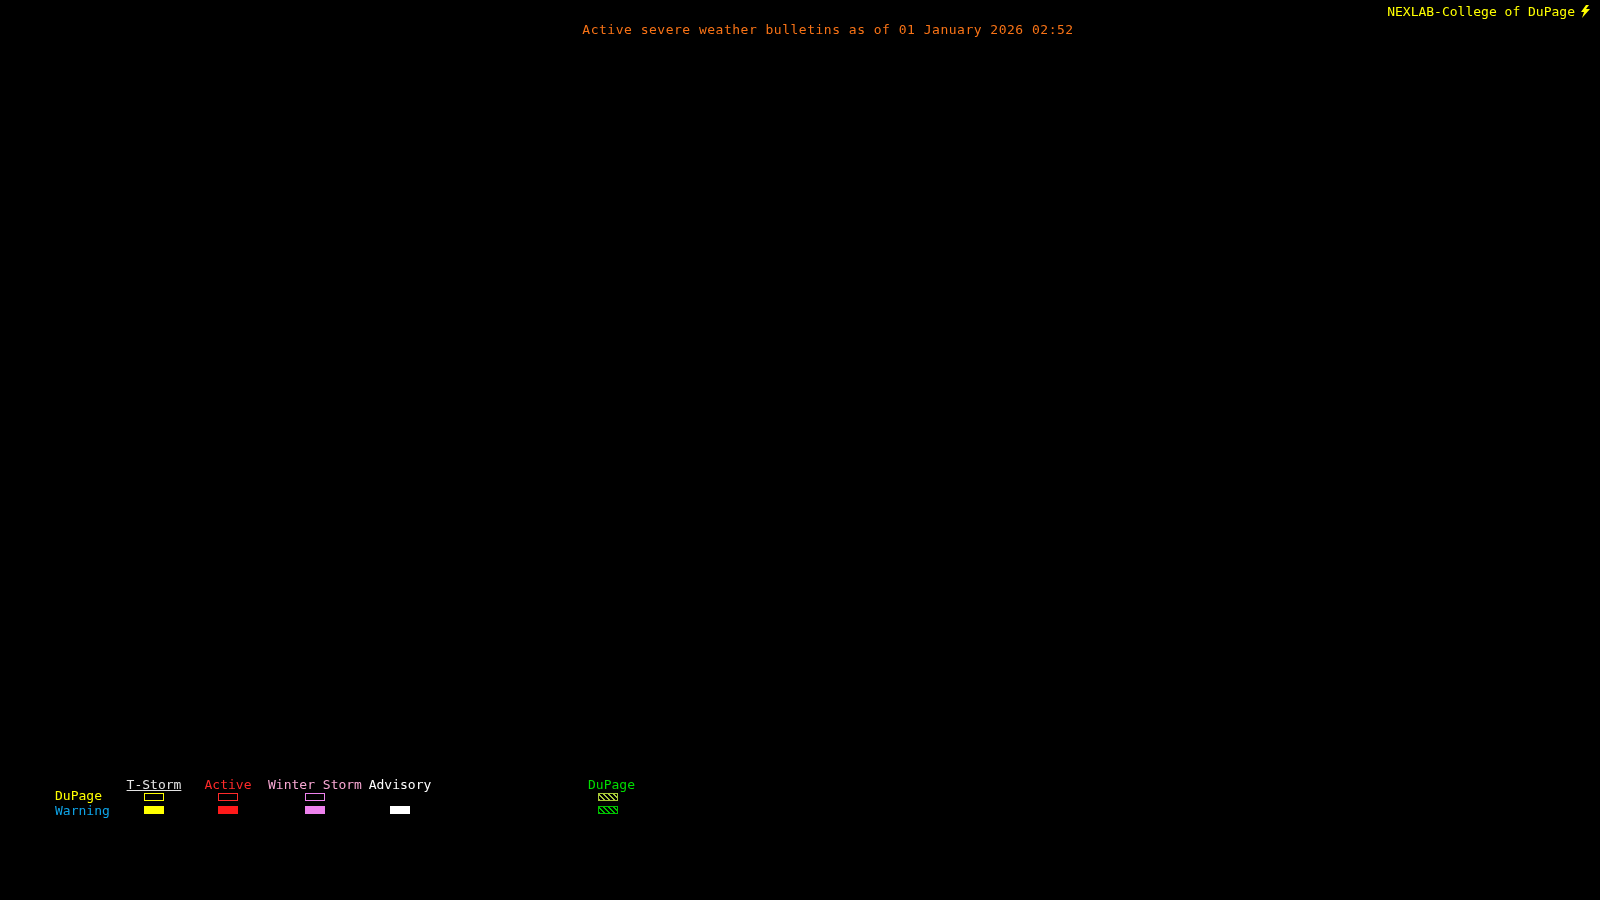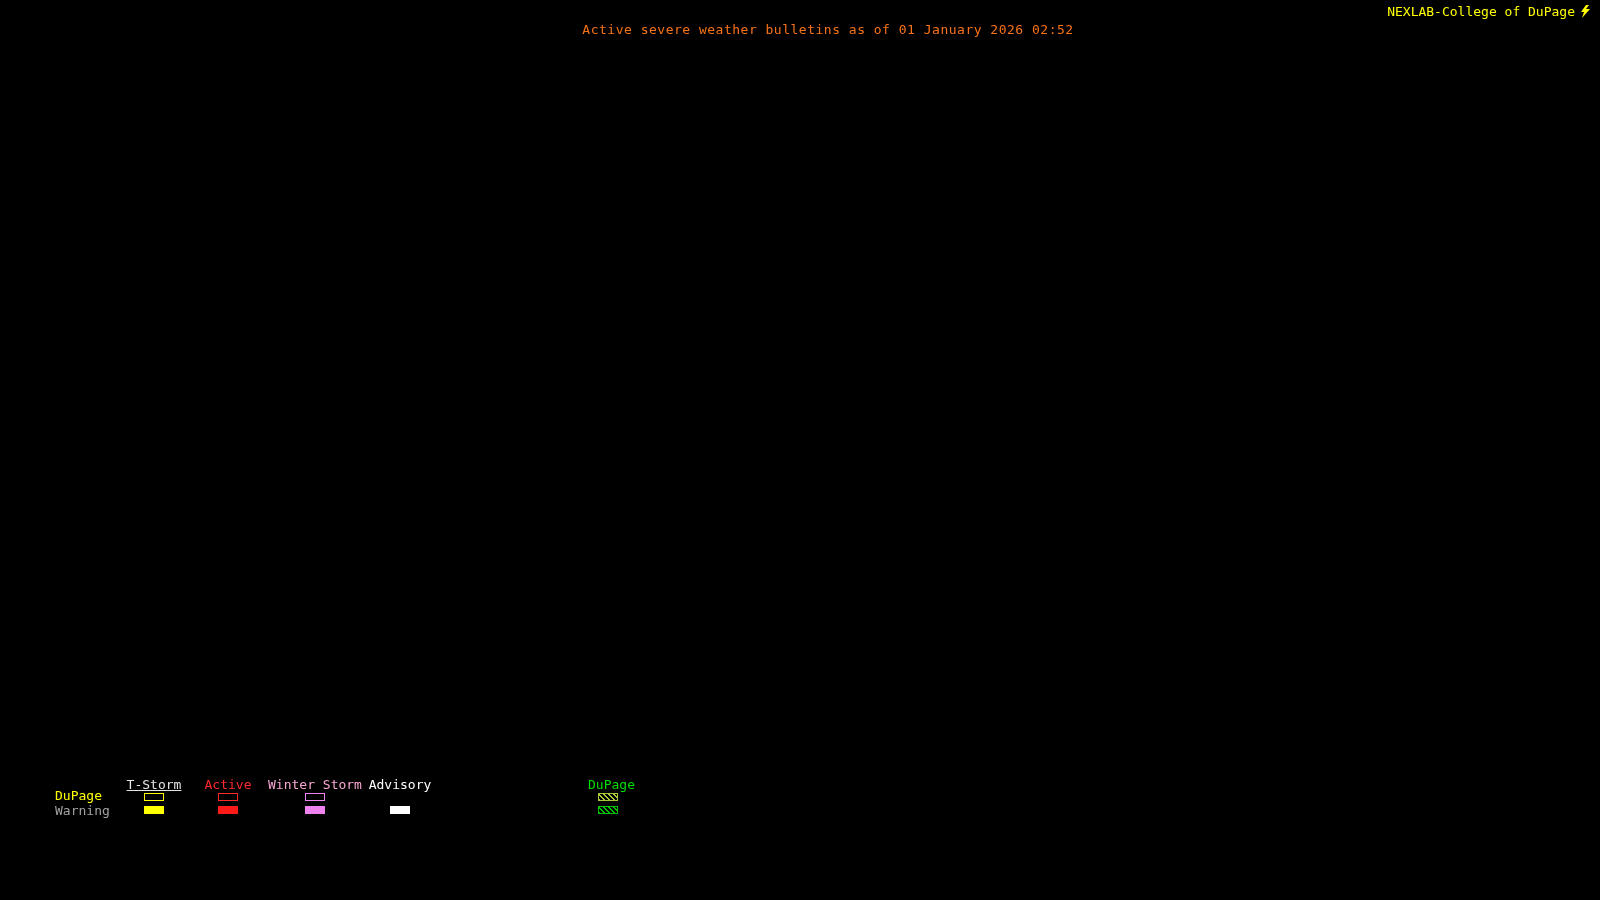--- a/index.html
+++ b/index.html
@@ -114,21 +114,21 @@
     <span style="color: rgb(255, 255, 0);">NEXLAB-College of DuPage</span>
     <svg width="13" height="13" viewBox="0 0 13 13">
       <polygon points="7,0 2,7 5,7 3,13 11,4 7,4 10,0" fill="#ffff00"></polygon>
     </svg>
   </div>
 
   <div class="legend">
 
     <div class="rowlabels">
       <div class="rowlabel-watch" style="color: rgb(255, 255, 0);">DuPage</div>
-      <div class="rowlabel-warning" style="color: #a3a3a3;">Warning</div>
+      <div class="rowlabel-warning" style="color: #0ea5e9;">Warning</div>
     </div>
 
     <div class="col col-0">
       <div class="colhead" style="color: #e5e5e5; text-decoration: underline;">T-Storm</div>
       <div class="cell watch">
         <span class="sw outline" style="--c: #ffff00;"></span>
       </div>
       <div class="cell warning">
         <span class="sw fill" style="--c: #ffff00;"></span>
       </div>

